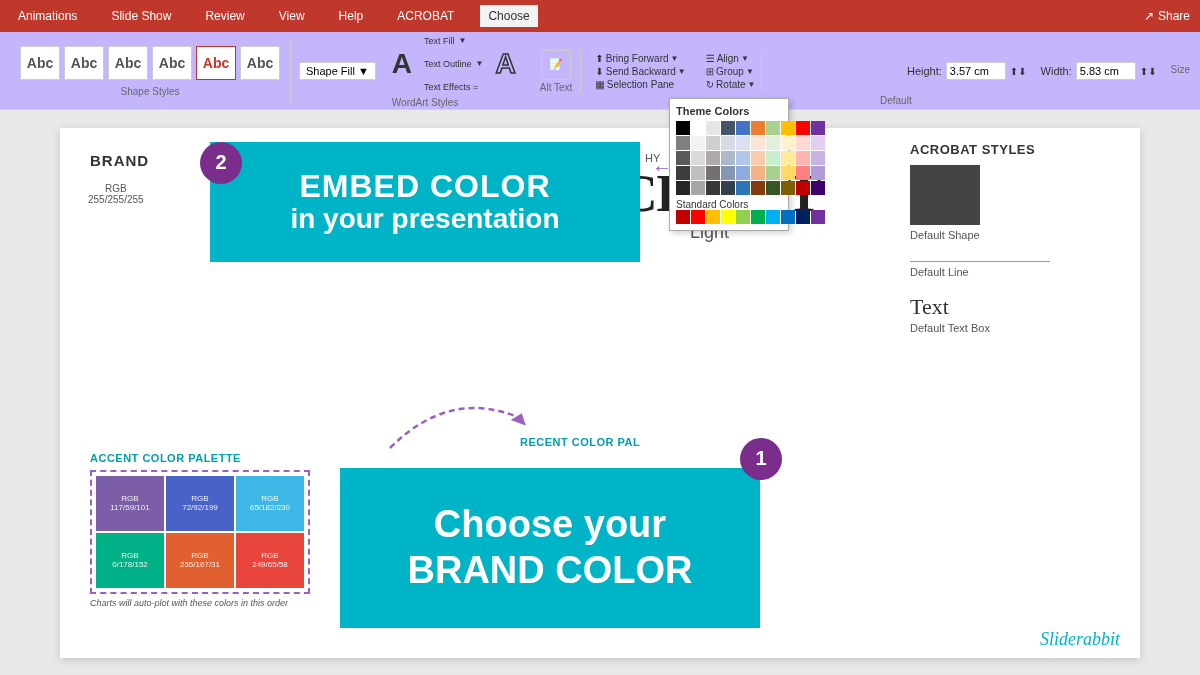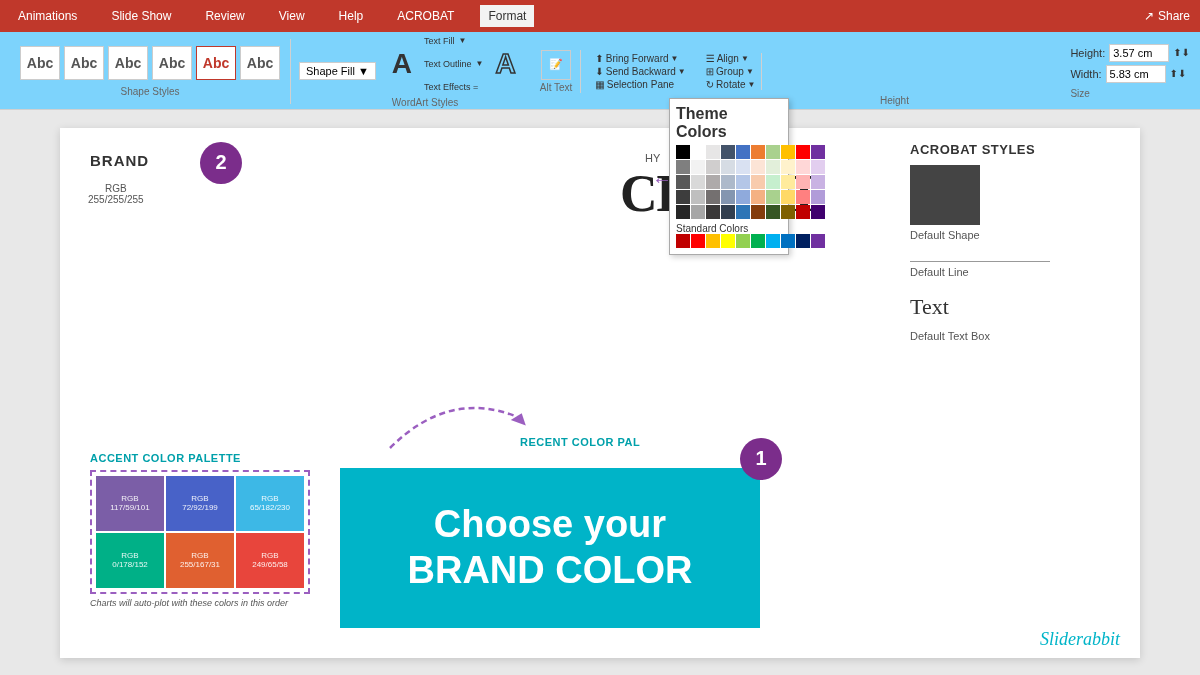--- a/index.html
+++ b/index.html
@@ -8,21 +8,21 @@
       height: 675px;
       background: #fff;
       font-family: 'Segoe UI', Arial, sans-serif;
       overflow: hidden;
       position: relative;
     }
 
     
     .ribbon {
       height: 110px;
-      background: #7dd3fc;
+      background: #c4b5fd;
       border-bottom: 1px solid #d0d0d0;
       position: relative;
     }
     .ribbon-top-bar {
       height: 32px;
       background: #c0382b;
       display: flex;
       align-items: center;
       padding: 0 10px;
       gap: 18px;
@@ -93,21 +93,21 @@
       top: 36px;
       left: 370px;
       background: #fff;
       border: 1px solid #aaa;
       box-shadow: 2px 2px 6px rgba(0,0,0,0.2);
       width: 120px;
       z-index: 100;
       padding: 6px;
     }
     .shape-fill-popup .popup-title {
-      font-size: 16px;
+      font-size: 11px;
       color: #333;
       font-weight: bold;
       margin-bottom: 4px;
     }
     .color-grid {
       display: grid;
       grid-template-columns: repeat(10, 14px);
       gap: 1px;
       margin-bottom: 4px;
     }
@@ -154,22 +154,22 @@
       font-weight: bold;
       color: transparent;
       -webkit-text-stroke: 1.5px #333;
       line-height: 1;
     }
 
     
     .right-section {
       margin-left: auto;
       display: flex;
-      flex-direction: column;
-      gap: 3px;
+      flex-direction: row;
+      gap: 14px;
     }
     .size-input-row {
       display: flex;
       align-items: center;
       gap: 4px;
       font-size: 11px;
       color: #333;
     }
     .size-input {
       width: 60px;
@@ -323,21 +323,21 @@
     }
     .default-line-label {
       font-size: 11px;
       color: #555;
       margin-bottom: 16px;
     }
     .default-text-large {
       font-size: 22px;
       color: #333;
       font-family: 'Georgia', serif;
-      margin-bottom: 10px;
+      margin-bottom: 2px;
     }
     .default-text-label {
       font-size: 11px;
       color: #555;
     }
 
     
     
     .accent-palette-container {
       position: absolute;
@@ -496,21 +496,21 @@
 <body>
 
 <div class="ribbon">
   <div class="ribbon-top-bar">
     <span class="ribbon-tab">Animations</span>
     <span class="ribbon-tab">Slide Show</span>
     <span class="ribbon-tab">Review</span>
     <span class="ribbon-tab">View</span>
     <span class="ribbon-tab">Help</span>
     <span class="ribbon-tab">ACROBAT</span>
-    <span class="ribbon-tab active">Format</span>
+    <span class="ribbon-tab active">Choose</span>
     <div class="ribbon-share">
       <span>↗</span>
       <span>Share</span>
     </div>
   </div>
 
   <div class="ribbon-body">
 
     <div class="ribbon-section">
       <div class="shape-styles">
@@ -656,21 +656,21 @@
         <span>⊞</span>
         <span>Group</span>
         <span style="font-size:8px;">▼</span>
       </div>
       <div>
         <span>↻</span>
         <span>Rotate</span>
         <span style="font-size:8px;">▼</span>
       </div>
     </div>
-    <span class="ribbon-section-label" style="position:absolute;bottom:4px;left:880px;">Height</span>
+    <span class="ribbon-section-label" style="position:absolute;bottom:4px;left:880px;">Default</span>
 
     <div class="right-section">
       <div class="size-input-row">
         <span>Height:</span>
         <input class="size-input" type="text" value="3.57 cm" style="">
         <span style="font-size:10px;cursor:pointer;">⬆⬇</span>
       </div>
       <div class="size-input-row">
         <span>Width:</span>
         <input class="size-input" type="text" value="5.83 cm" style="">
@@ -721,20 +721,24 @@
 
     <span class="back-label">BRAND</span>
 
     <div style="position:absolute;top:55px;left:28px;font-size:10px;color:#555;text-align:center;">
       <div>RGB</div>
       <div>255/255/255</div>
     </div>
 
     <div class="step2-badge">2</div>
 
+    <div class="embed-color-box">
+      <div class="embed-title">EMBED COLOR</div>
+      <div class="embed-subtitle">in your presentation</div>
+    </div>
 
     <div style="position:absolute;top:24px;left:585px;font-size:11px;color:#555;">HY</div>
     <div class="font-name-big">CEN MT</div>
     <div class="font-light">Light</div>
 
     <div class="default-styles-panel">
       <div class="default-styles-title">ACROBAT STYLES</div>
       <div class="default-shape-box"></div>
       <div class="default-shape-label">Default Shape</div>
       <div class="default-line"></div>

